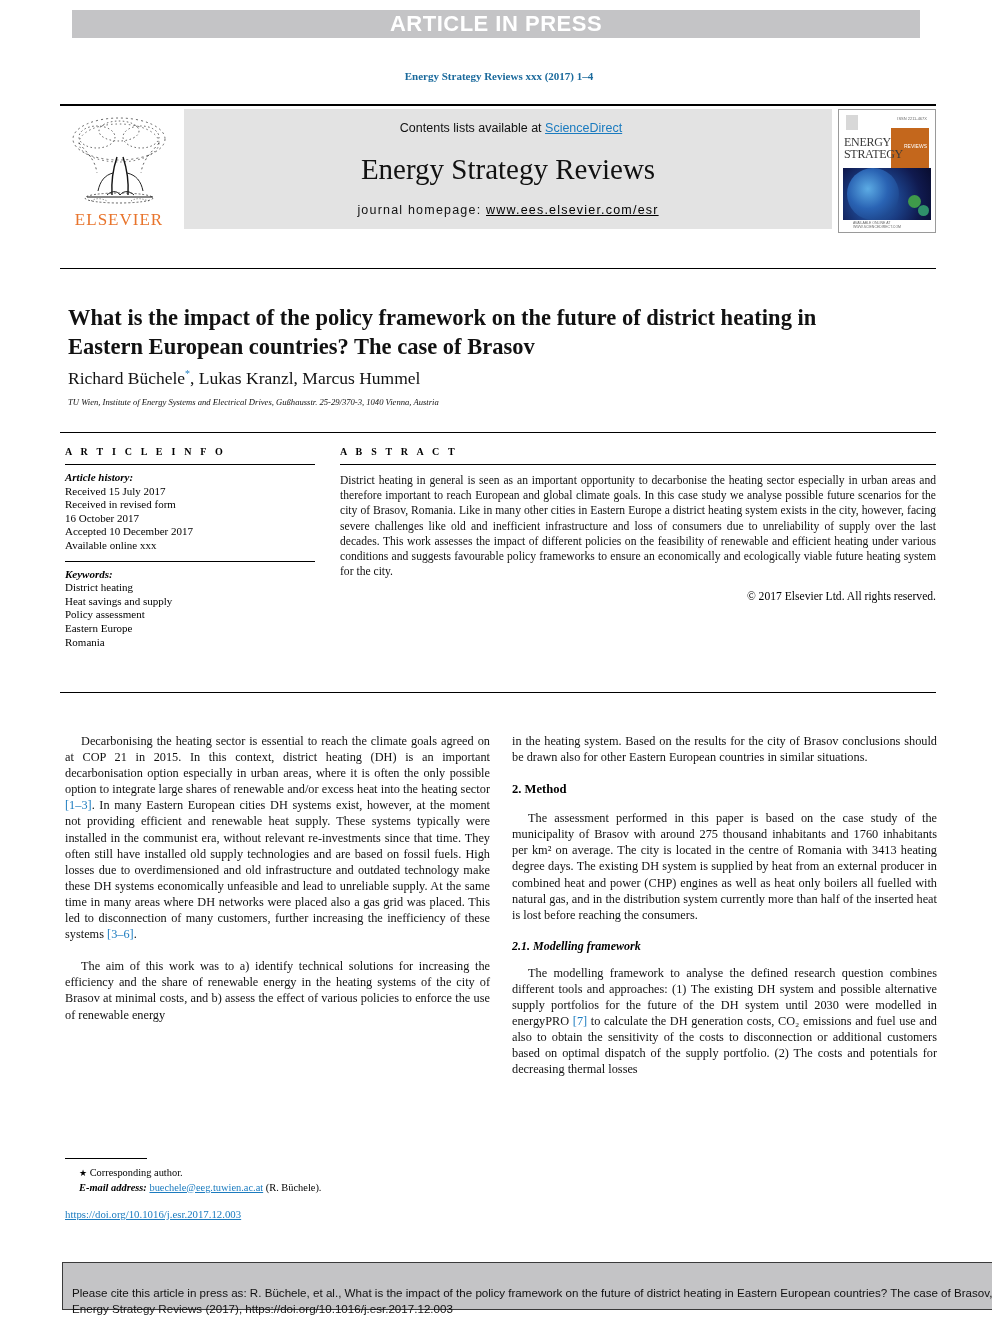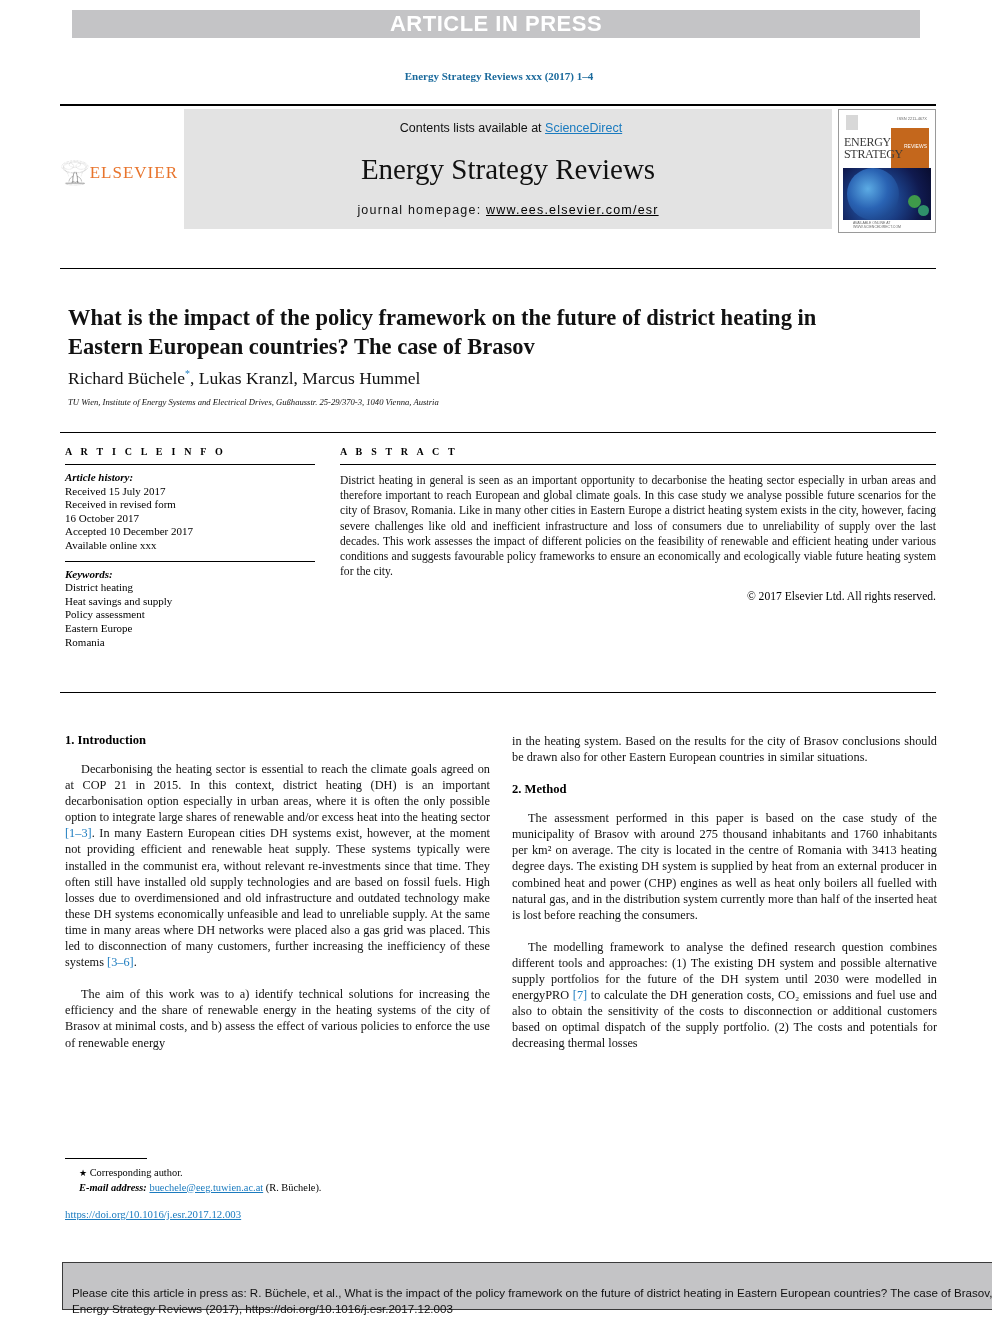--- a/index.html
+++ b/index.html
@@ -51,21 +51,21 @@
   }
   .masthead-inner {
     display: flex;
     height: 126px;
     padding-top: 3px;
   }
   .elsevier-logo {
     width: 118px;
     flex: 0 0 118px;
     display: flex;
-    flex-direction: row;
+    flex-direction: column;
     align-items: center;
     justify-content: flex-start;
     padding-top: 4px;
   }
   .tree-svg { display: block; }
   .elsevier-word {
     font-family: "Liberation Serif", serif;
     font-size: 17px;
     letter-spacing: 1px;
     color: #e8742c;
@@ -380,32 +380,32 @@
 <div class="abscol">
   <div class="sec-label">A B S T R A C T</div>
   <div class="thin-rule"></div>
   <div class="abstract-text">District heating in general is seen as an important opportunity to decarbonise the heating sector especially in urban areas and therefore important to reach European and global climate goals. In this case study we analyse possible future scenarios for the city of Brasov, Romania. Like in many other cities in Eastern Europe a district heating system exists in the city, however, facing severe challenges like old and inefficient infrastructure and loss of consumers due to unreliability of supply over the last decades. This work assesses the impact of different policies on the feasibility of renewable and efficient heating under various conditions and suggests favourable policy frameworks to ensure an economically and ecologically viable future heating system for the city.</div>
   <div class="copyright">© 2017 Elsevier Ltd. All rights reserved.</div>
 </div>
 
 <div class="info-rule-bottom"></div>
 
 <div class="col-left">
-  <h2 class="sec-head">1. Introduction</h2>
   <p class="body">
     <span>Decarbonising the heating sector is essential to reach the climate goals agreed on at COP 21 in 2015. In this context, district heating (DH) is an important decarbonisation option especially in urban areas, where it is often the only possible option to integrate large shares of renewable and/or excess heat into the heating sector </span><span class="ref">[1–3]</span><span>. In many Eastern European cities DH systems exist, however, at the moment not providing efficient and renewable heat supply. These systems typically were installed in the communist era, without relevant re-investments since that time. They often still have installed old supply technologies and are based on fossil fuels. High losses due to overdimensioned and old infrastructure and outdated technology make these DH systems economically unfeasible and lead to unreliable supply. At the same time in many areas where DH networks were placed also a gas grid was placed. This led to disconnection of many customers, further increasing the inefficiency of these systems </span><span class="ref">[3–6]</span><span>.</span>
   </p>
   <p class="body">The aim of this work was to a) identify technical solutions for increasing the efficiency and the share of renewable energy in the heating systems of the city of Brasov at minimal costs, and b) assess the effect of various policies to enforce the use of renewable energy</p>
 </div>
 
 <div class="col-right">
   <p class="body noindent">in the heating system. Based on the results for the city of Brasov conclusions should be drawn also for other Eastern European countries in similar situations.</p>
   <div class="spacer-16"></div>
   <h2 class="sec-head">2. Method</h2>
   <p class="body">The assessment performed in this paper is based on the case study of the municipality of Brasov with around 275 thousand inhabitants and 1760 inhabitants per km² on average. The city is located in the centre of Romania with 3413 heating degree days. The existing DH system is supplied by heat from an external producer in combined heat and power (CHP) engines as well as heat only boilers all fuelled with natural gas, and in the distribution system currently more than half of the inserted heat is lost before reaching the consumers.</p>
+  <h3 class="subsec-head">2.1. Modelling framework</h3>
   <p class="body">
     <span>The modelling framework to analyse the defined research question combines different tools and approaches: (1) The existing DH system and possible alternative supply portfolios for the future of the DH system until 2030 were modelled in energyPRO </span><span class="ref">[7]</span><span> to calculate the DH generation costs, CO₂ emissions and fuel use and also to obtain the sensitivity of the costs to disconnection or additional customers based on optimal dispatch of the supply portfolio. (2) The costs and potentials for decreasing thermal losses</span>
   </p>
 </div>
 
 <div class="footnote-rule"></div>
 <div class="footnote">
   <div class="fn-indent">
     <span class="star">★</span>
     <span>Corresponding author.</span>

